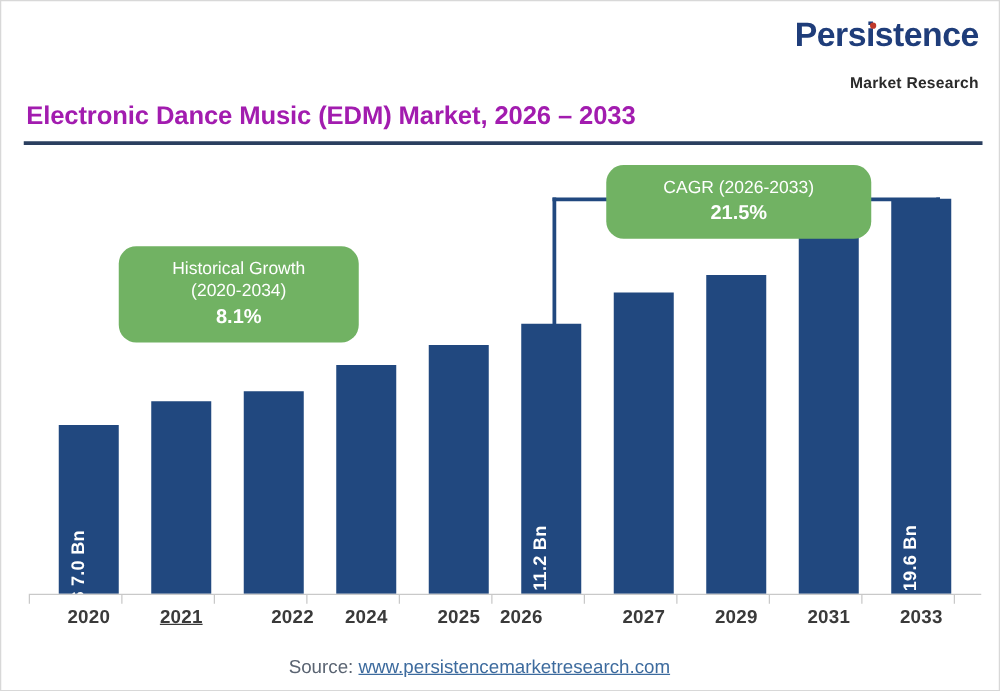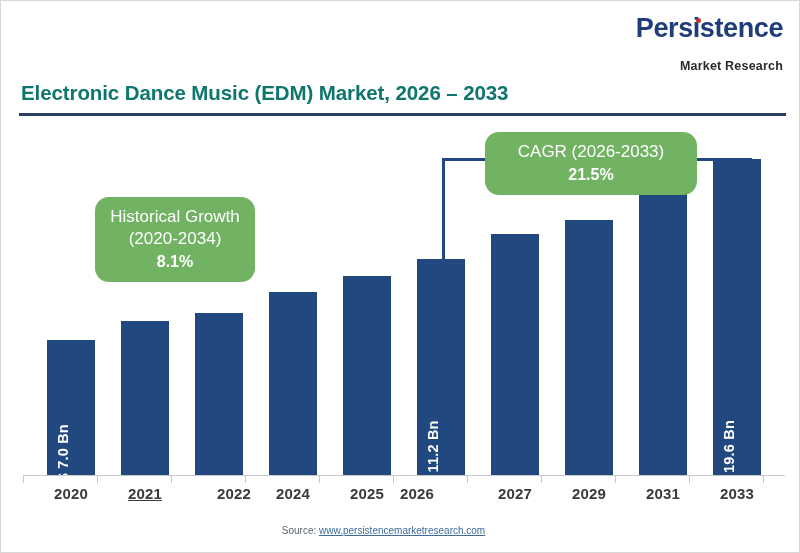--- a/index.html
+++ b/index.html
@@ -53,21 +53,21 @@
     margin-top: 18px;
   }
 
   
   #title {
     position: absolute;
     left: 20px;
     top: 80px;
     font-size: 20.5px;
     font-weight: bold;
-    color: #0f766e;
+    color: #a21caf;
     letter-spacing: -0.1px;
     white-space: nowrap;
   }
   #title-rule {
     position: absolute;
     left: 18px;
     top: 112px;
     width: 767px;
     height: 3px;
     background: #2A3F5F;
@@ -130,40 +130,40 @@
   
   .callout {
     position: absolute;
     background: #71B263;
     border-radius: 14px;
     color: #ffffff;
     text-align: center;
     padding: 9px 14px 10px 14px;
     line-height: 1.28;
   }
-  .callout .ln { font-size: 17px; font-weight: normal; }
+  .callout .ln { font-size: 14px; font-weight: normal; }
   .callout .pct { font-size: 16px; font-weight: bold; margin-top: 2px; }
 
-  #callout-hist { left: 94px; top: 196px; width: 160px; }
+  #callout-hist { left: 94px; top: 196px; width: 192px; }
   #callout-cagr { left: 484px; top: 131px; width: 212px; }
 
   
   .conn { position: absolute; background: #21487F; }
   #conn-left  { left: 441px; top: 157px; width: 3px; height: 103px; }
   #conn-top   { left: 441px; top: 157px; width: 310px; height: 3px; }
   #conn-right { left: 748px; top: 157px; width: 3px; height: 6px; }
 
   
   #source {
     position: absolute;
     left: 0;
     top: 524px;
     width: 765px;
     text-align: center;
-    font-size: 10px;
+    font-size: 15px;
     color: #5A6472;
   }
   #source-link { color: #3D6B9E; text-decoration: underline; }
 </style>
 </head>
 <body>
 
 <div id="frame">
 
   <div id="logo">

